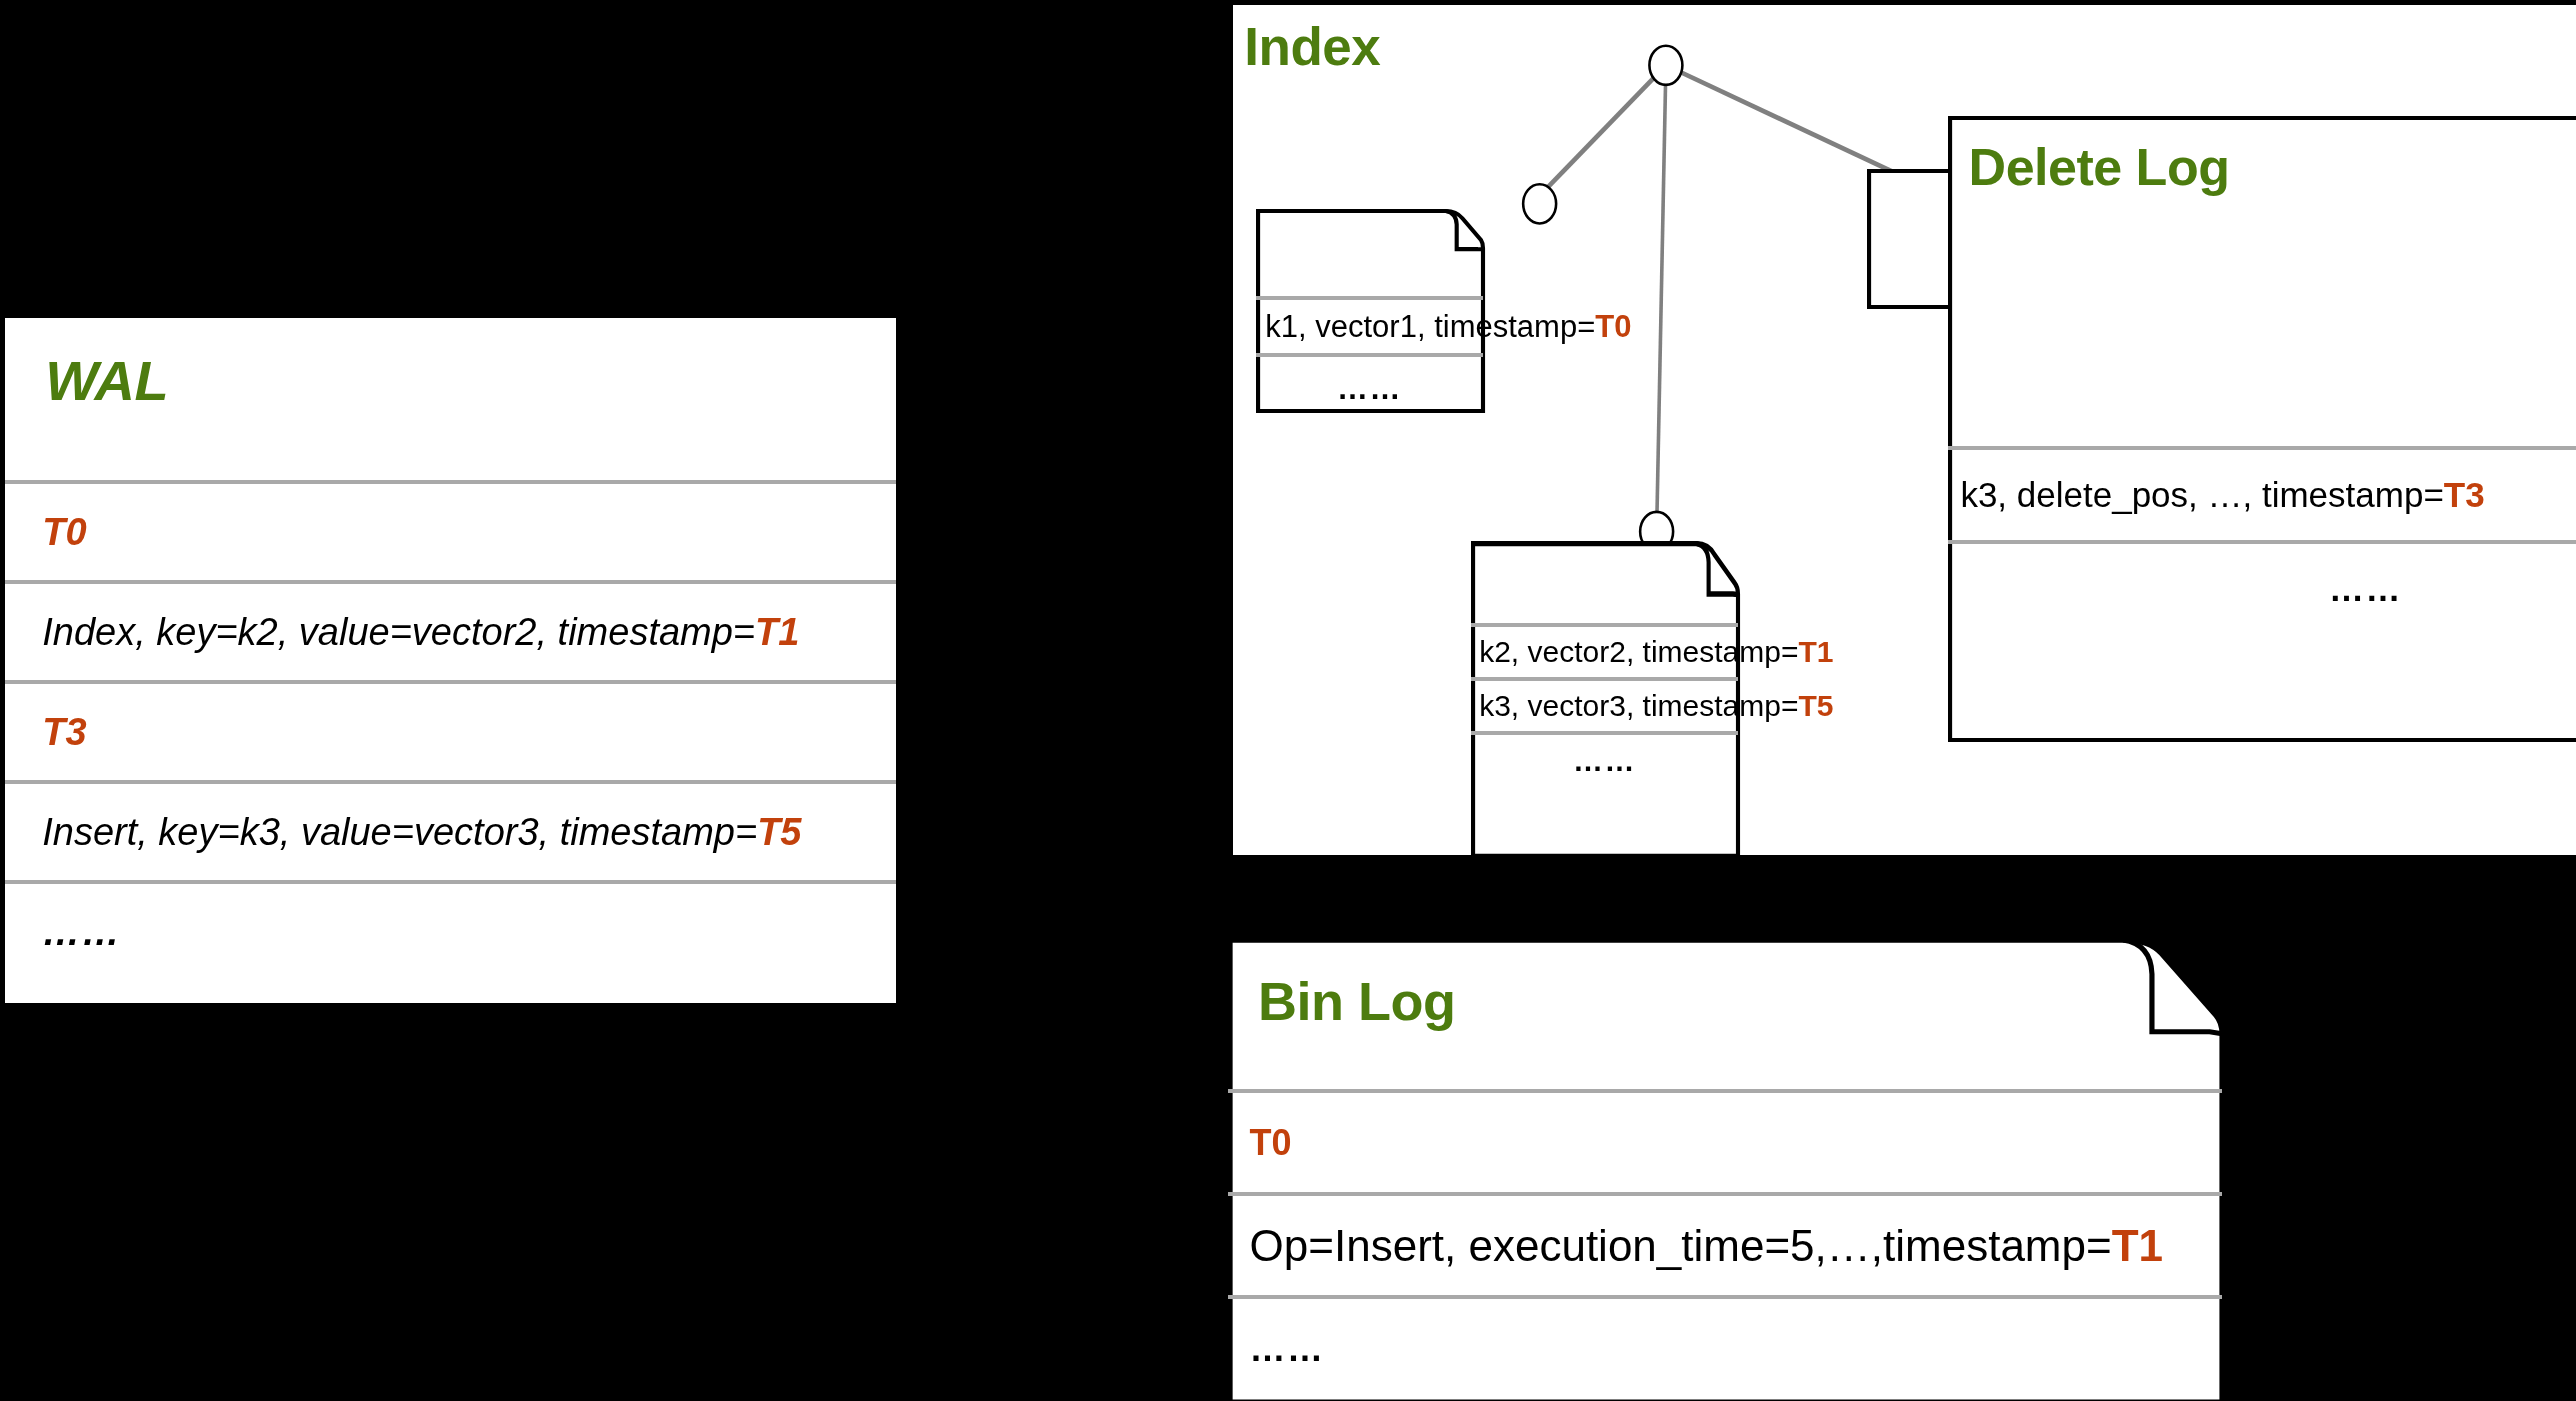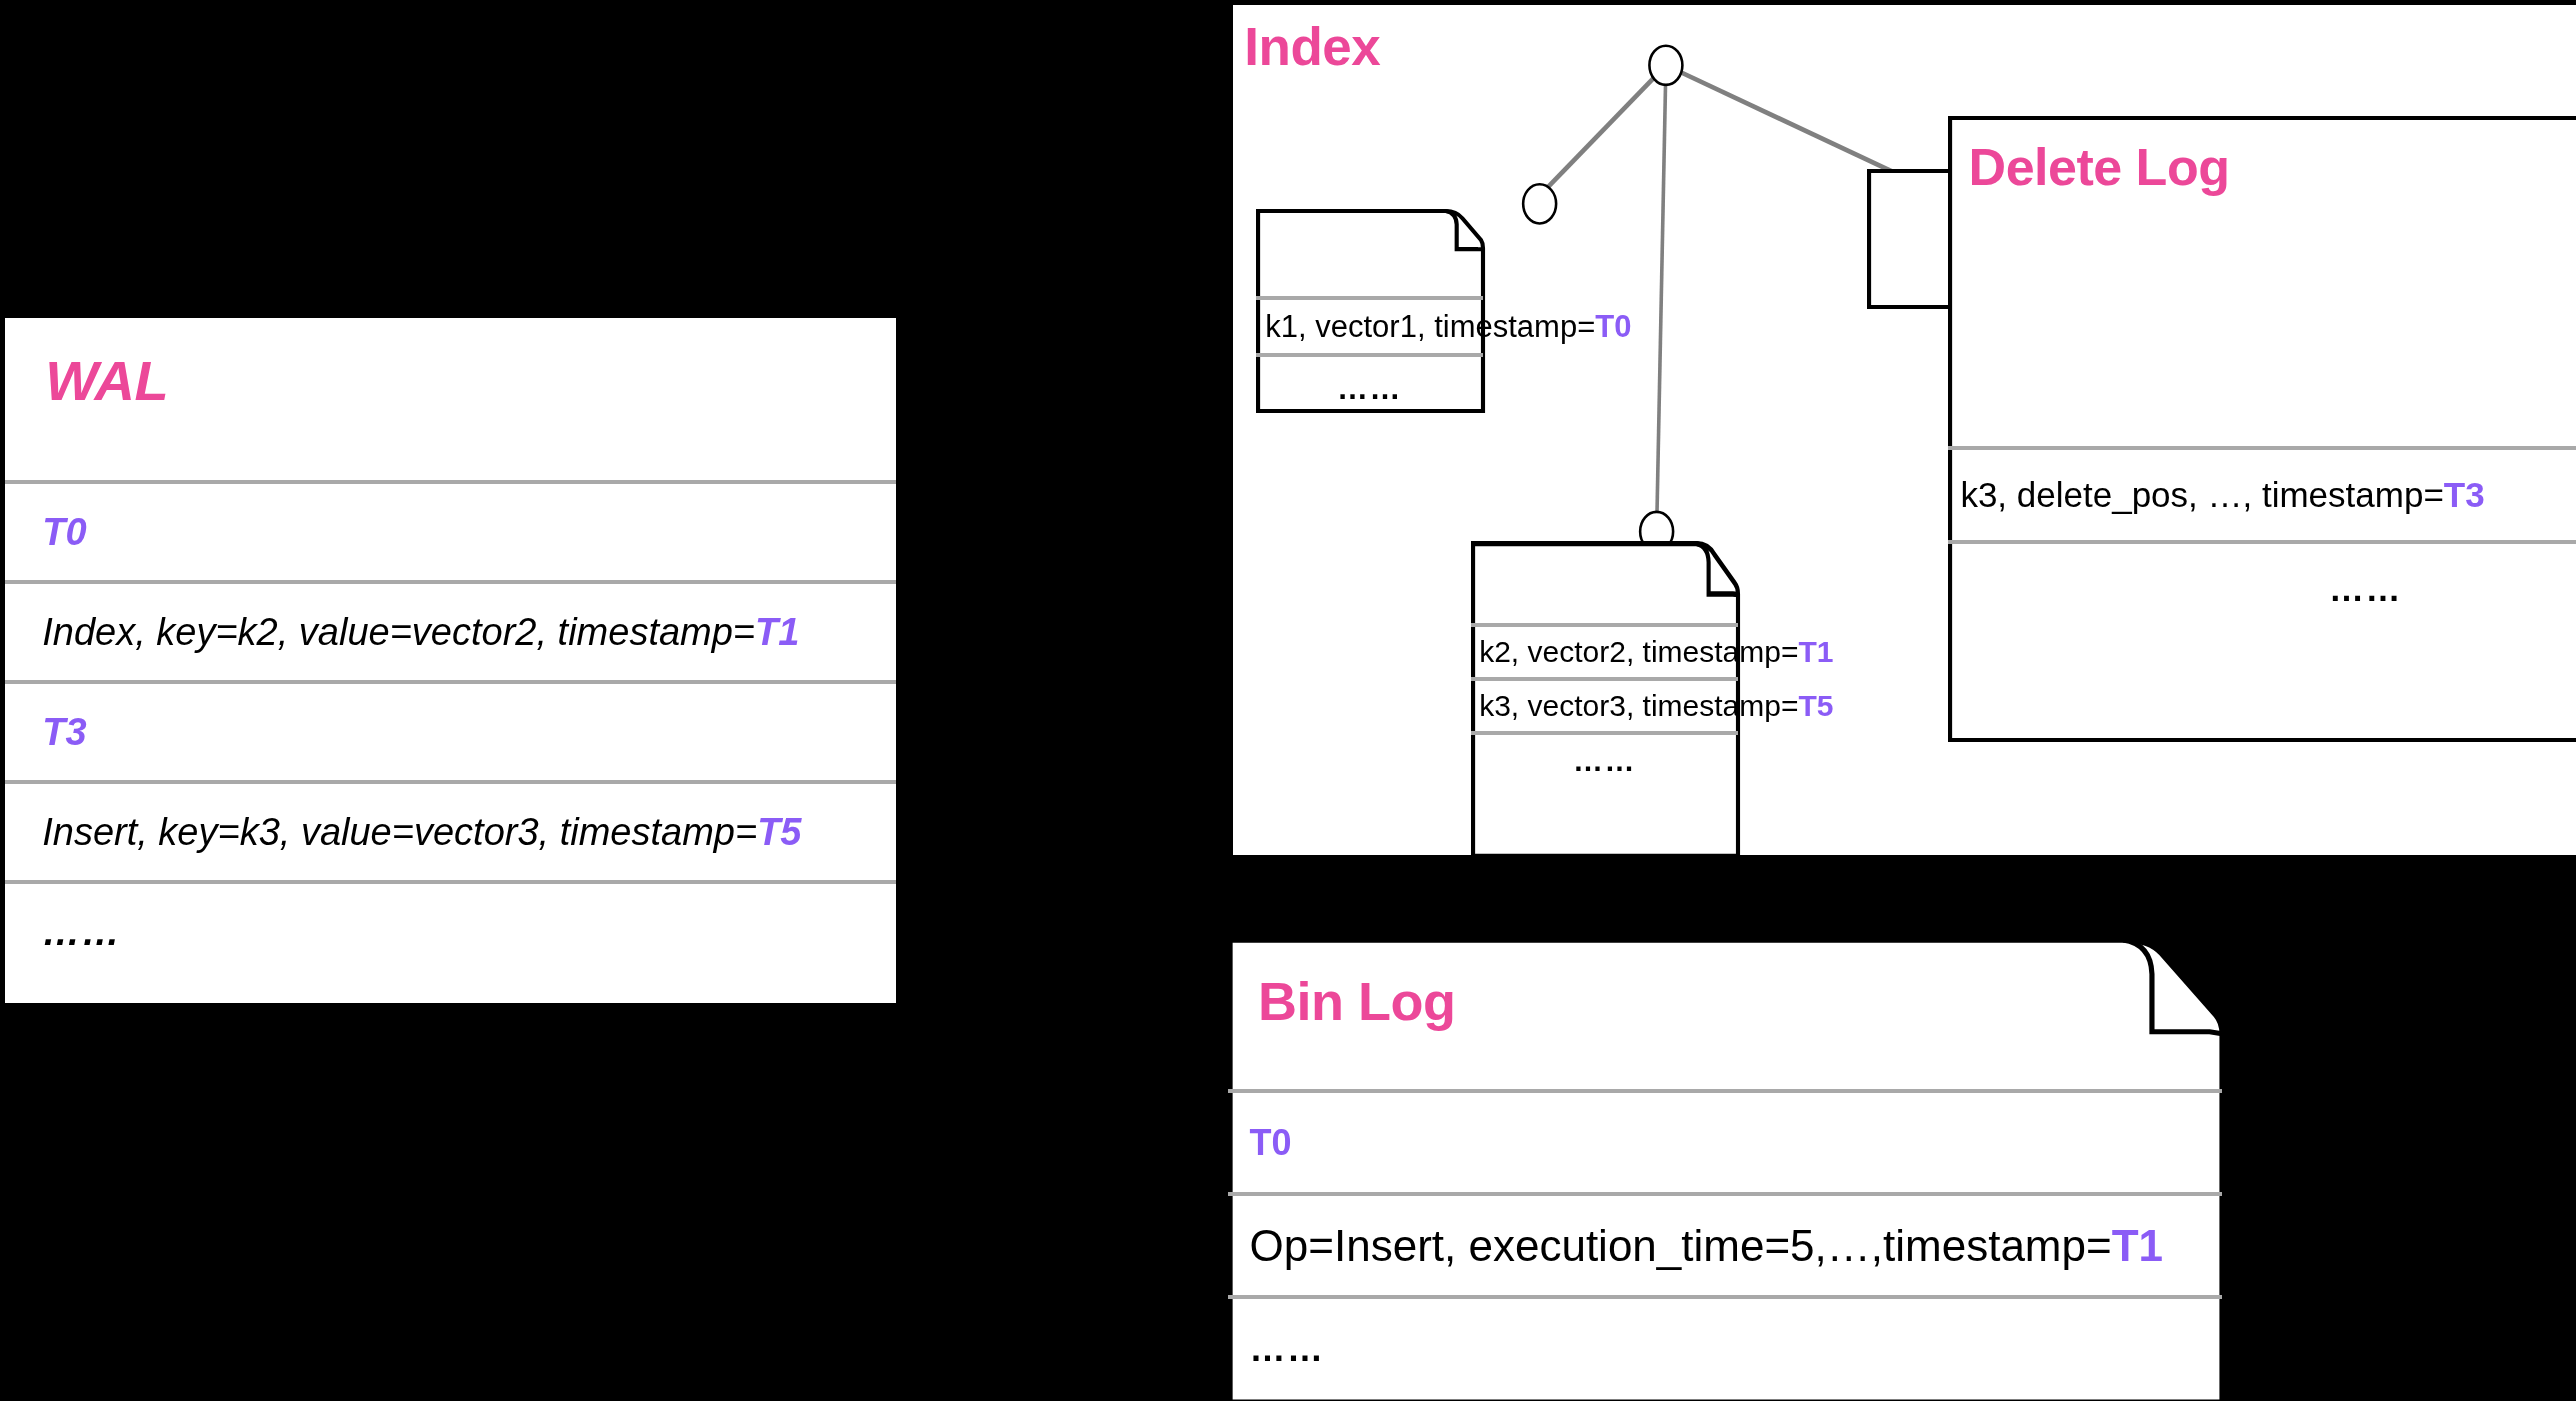--- a/index.html
+++ b/index.html
@@ -19,21 +19,21 @@
   .panel {
     position: absolute;
     background: #ffffff;
     box-sizing: border-box;
   }
   .panel-rounded { border-radius: 0; font-style: italic; }
 
   .panel-title {
     position: absolute;
     font-weight: bold;
-    color: #ec4899;
+    color: #4d7c0f;
     letter-spacing: -0.5px;
     white-space: nowrap;
     text-align: center;
   }
 
   
   .rows {
     position: absolute;
     left: 0;
     right: 0;
@@ -42,21 +42,21 @@
     position: relative;
     box-sizing: border-box;
     border-top: 4.1px solid #a9a9a9;
     display: flex;
     align-items: center;
     color: #000000;
     white-space: nowrap;
   }
   .row.last { border-bottom: 0; }
   .row-text { display: inline-block; }
-  .ts { color: #8b5cf6; font-weight: bold; }
+  .ts { color: #c2410c; font-weight: bold; }
   .dots {
     letter-spacing: 1.5px;
     font-weight: bold;
   }
   .dots-center { justify-content: center; }
 
   
   .doccard {
     position: absolute;
     box-sizing: border-box;

